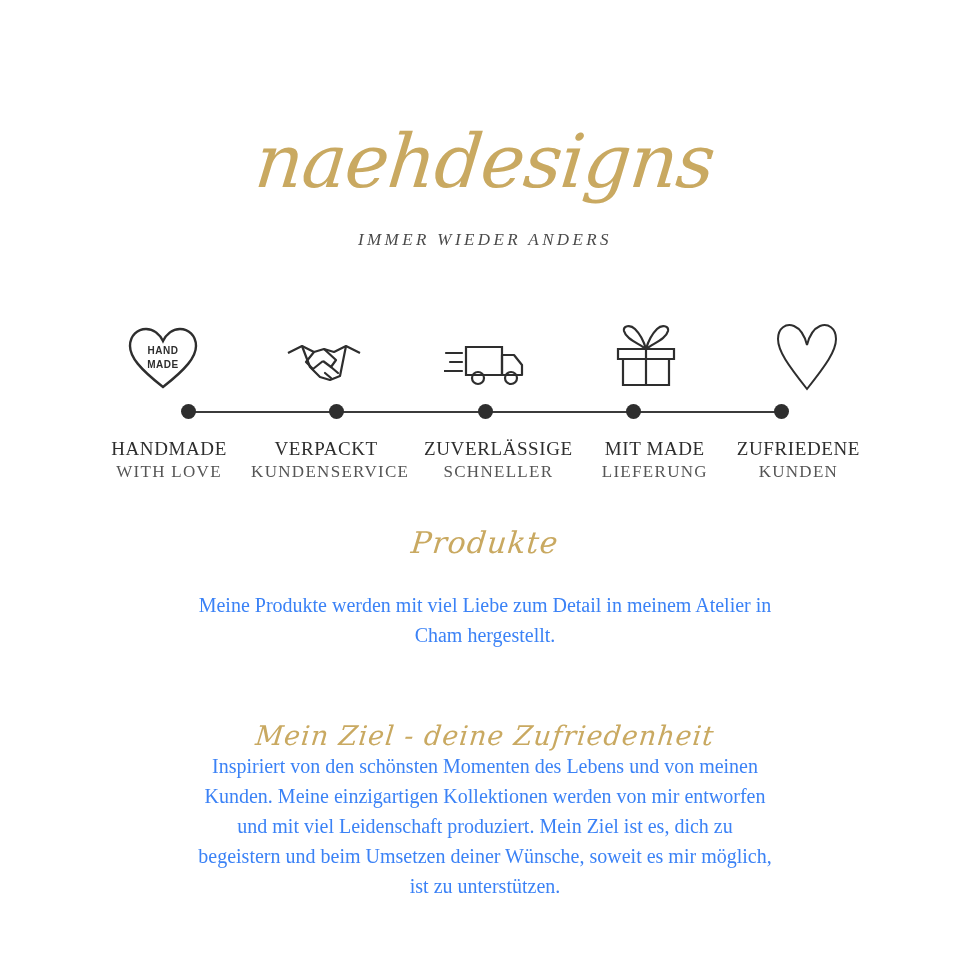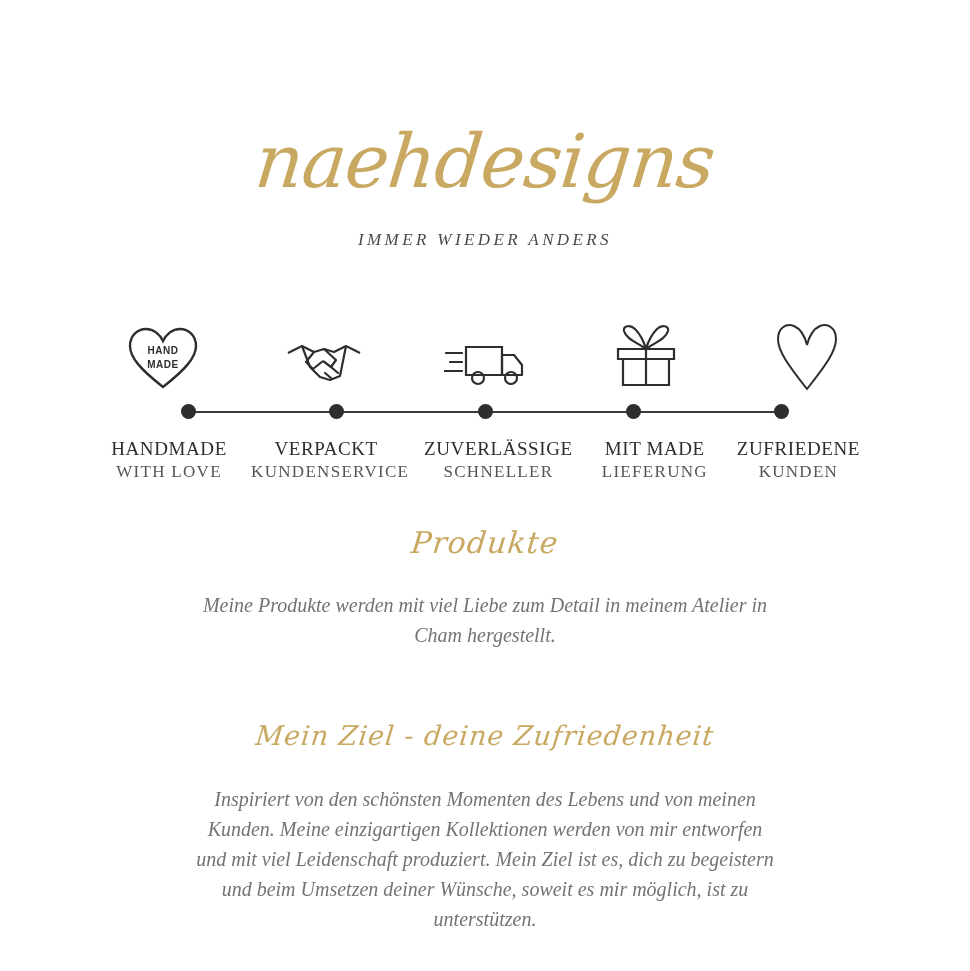--- a/index.html
+++ b/index.html
@@ -136,29 +136,28 @@
     font-style: italic;
     font-size: 30px;
     color: #c9a961;
     letter-spacing: 1px;
     transform: skewX(-6deg);
   }
   .section-body {
     font-family: "Liberation Serif", serif;
     font-size: 20px;
     line-height: 30px;
-    color: #737373;
+    color: #3b82f6;
     margin: 0 auto;
-    font-style: italic;
   }
   #section-produkte { top: 525px; }
   #section-produkte .section-body { margin-top: 30px; width: 600px; }
   #section-ziel { top: 720px; }
   #section-ziel .section-title { font-size: 27px; }
-  #section-ziel .section-body { margin-top: 33px; width: 580px; }
+  #section-ziel .section-body { width: 580px; }
 </style>
 </head>
 <body>
 
 <div class="page">
 
   <div class="brand">
     <div class="brand-logo">naehdesigns</div>
     <div class="brand-tagline">IMMER WIEDER ANDERS</div>
   </div>

